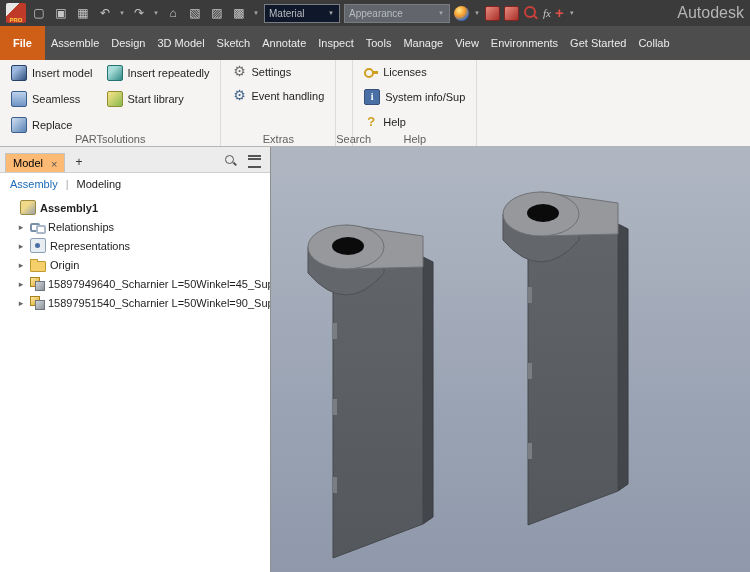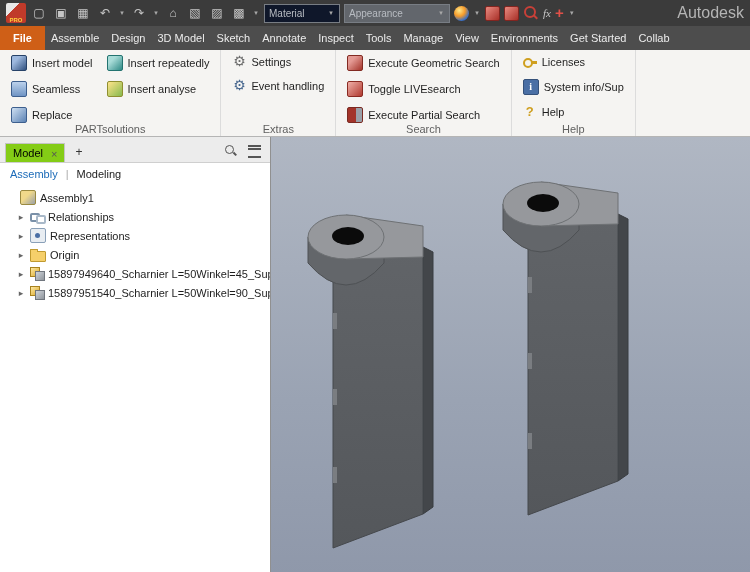--- a/index.html
+++ b/index.html
@@ -30,21 +30,21 @@
   .red-sq{width:13px;height:13px;border-radius:2px;flex:none;
           background:linear-gradient(135deg,#e98a80,#a83028);border:1px solid #822520}
   .search-red{position:relative;width:16px;height:16px;flex:none}
   .search-red::before{content:"";position:absolute;left:1px;top:1px;width:8px;height:8px;border:2px solid #c84038;border-radius:50%}
   .search-red::after{content:"";position:absolute;left:10px;top:11px;width:5px;height:2px;background:#c84038;transform:rotate(45deg)}
   .fx{font-style:italic;color:#c6c6c6;font-family:"Liberation Serif",serif;font-size:11px}
   .plus-red{color:#e05048;font-size:15px;font-weight:bold;line-height:16px}
   .brand{margin-left:auto;color:#b4b4b4;font-size:16px;white-space:nowrap;overflow:hidden}
 
   
-  .tabrow{height:24px;background:#4d4d4d;display:flex;align-items:stretch;color:#ececec;white-space:nowrap;overflow:hidden}
+  .tabrow{height:34px;background:#4d4d4d;display:flex;align-items:stretch;color:#ececec;white-space:nowrap;overflow:hidden}
   .tab{padding:0 6px;display:flex;align-items:center}
   .tab.file{background:#cf5f17;color:#fff;font-weight:bold;padding:0 13px}
 
   
   .ribbon{height:86px;background:#f5f4f2;border-bottom:1px solid #b5b5b5;display:flex;overflow:hidden}
   .group{position:relative;padding:4px 8px 17px 8px;border-right:1px solid #dcdcdc;display:flex;gap:8px;flex:none}
   .group-label{position:absolute;bottom:1px;left:0;right:0;text-align:center;color:#5f5f5f;font-size:11px}
   .col{display:flex;flex-direction:column;gap:8px}
   .rbtn{display:flex;align-items:center;gap:5px;color:#1e1e1e;padding:1px 3px;white-space:nowrap;border-radius:2px}
   .ico{width:14px;height:14px;display:inline-block;flex:none;position:relative;border-radius:2px}
@@ -66,21 +66,21 @@
   [data-icon="info-blue"]::before{content:"i";position:absolute;left:0;right:0;text-align:center;color:#fff;
       font:bold 10px/14px "Liberation Serif",serif}
   [data-icon="question-yellow"]::before{content:"?";position:absolute;left:0;right:0;text-align:center;font-weight:bold;font-size:13px;color:#cf9f1f;top:-1px}
 
   
   .main{display:flex;height:438px}
 
   
   .browser{width:270px;flex:none;background:#fff;border-right:1px solid #909090;display:flex;flex-direction:column;overflow:hidden}
   .panel-tabs{height:23px;background:#ececec;border-bottom:1px solid #cfcfcf;display:flex;align-items:flex-end;padding:2px 5px 0 5px;gap:3px}
-  .ptab{background:#84cc16;border:1px solid #c4c4c4;border-bottom:none;padding:3px 7px;display:flex;gap:8px;align-items:flex-end}
+  .ptab{background:#fdba74;border:1px solid #c4c4c4;border-bottom:none;padding:3px 7px;display:flex;gap:8px;align-items:flex-end}
   .ptab-close{color:#555;font-size:11px;line-height:10px}
   .ptab-add{padding:3px 7px;color:#333;font-size:12px}
   .panel-tools{margin-left:auto;display:flex;gap:10px;align-items:center;padding:0 4px 4px 0}
   .mag{position:relative;width:14px;height:14px}
   .mag::before{content:"";position:absolute;left:1px;top:1px;width:7px;height:7px;border:1.5px solid #555;border-radius:50%}
   .mag::after{content:"";position:absolute;left:9px;top:9px;width:4px;height:1.5px;background:#555;transform:rotate(45deg)}
   .burger{width:13px;height:9px;border-top:2px solid #555;border-bottom:2px solid #555;position:relative}
   .burger::before{content:"";position:absolute;left:0;top:1.5px;width:100%;height:2px;background:#555}
   .subtabs{padding:5px 10px;display:flex;gap:8px;align-items:center}
   .subtab-a{color:#1c6bb8}
@@ -94,21 +94,21 @@
   [data-ticon="assembly"]{background:linear-gradient(135deg,#f0d98a 40%,#9aa0a8);border:1px solid #9a8a40;border-radius:2px}
   [data-ticon="links"]::before{content:"";position:absolute;left:0;top:3px;width:6px;height:5px;border:2px solid #7a90a8;border-radius:2px}
   [data-ticon="links"]::after{content:"";position:absolute;left:6px;top:5px;width:6px;height:5px;border:2px solid #a8b8c8;border-radius:2px;background:#fff}
   [data-ticon="views"]{background:#e8edf2;border:1px solid #8aa0b8;border-radius:2px}
   [data-ticon="views"]::before{content:"";position:absolute;left:4px;top:4px;width:5px;height:5px;border-radius:50%;background:#4a6fa5}
   [data-ticon="folder"]{background:#f5cf6a;border:1px solid #c09a30;height:9px;margin-top:3px;border-radius:1px}
   [data-ticon="folder"]::before{content:"";position:absolute;top:-3px;left:-1px;width:6px;height:2px;background:#f5cf6a;border:1px solid #c09a30;border-bottom:none;border-radius:1px 1px 0 0}
   [data-ticon="part"]::before{content:"";position:absolute;left:0;top:0;width:8px;height:8px;background:linear-gradient(135deg,#ffe9a0,#d8a830);border:1px solid #a8821e}
   [data-ticon="part"]::after{content:"";position:absolute;left:5px;top:4px;width:8px;height:8px;background:linear-gradient(135deg,#cfd4da,#8f959c);border:1px solid #70767e}
   .tlabel{color:#1e1e1e}
-  .tlabel.bold{font-weight:normal}
+  .tlabel.bold{font-weight:bold}
 
   
   .viewport{flex:1;position:relative;background:linear-gradient(180deg,#b0b7c3 0%,#9aa3b3 60%,#8f98aa 100%);overflow:hidden}
   .viewport svg{display:block}
 </style>
 </head>
 <body>
 
 <div class="titlebar">
   <div class="app-logo">PRO</div>
@@ -176,55 +176,41 @@
         <span>Replace</span>
       </div>
     </div>
     <div class="col">
       <div class="rbtn">
         <span class="ico" data-icon="cubes-teal"></span>
         <span>Insert repeatedly</span>
       </div>
       <div class="rbtn">
         <span class="ico" data-icon="gauge-yellow"></span>
-        <span>Insert analyse</span>
+        <span>Start library</span>
       </div>
     </div>
     <div class="group-label">PARTsolutions</div>
   </div>
 
   <div class="group">
     <div class="col">
       <div class="rbtn">
         <span class="ico" data-icon="gear-gray"></span>
         <span>Settings</span>
       </div>
       <div class="rbtn">
         <span class="ico" data-icon="gear-blue"></span>
         <span>Event handling</span>
       </div>
     </div>
     <div class="group-label">Extras</div>
   </div>
 
   <div class="group">
-    <div class="col">
-      <div class="rbtn">
-        <span class="ico" data-icon="cube-red"></span>
-        <span>Execute Geometric Search</span>
-      </div>
-      <div class="rbtn">
-        <span class="ico" data-icon="bolt-red"></span>
-        <span>Toggle LIVEsearch</span>
-      </div>
-      <div class="rbtn">
-        <span class="ico" data-icon="cube-red-half"></span>
-        <span>Execute Partial Search</span>
-      </div>
-    </div>
     <div class="group-label">Search</div>
   </div>
 
 
   <div class="group">
     <div class="col">
       <div class="rbtn">
         <span class="ico" data-icon="key-yellow"></span>
         <span>Licenses</span>
       </div>

